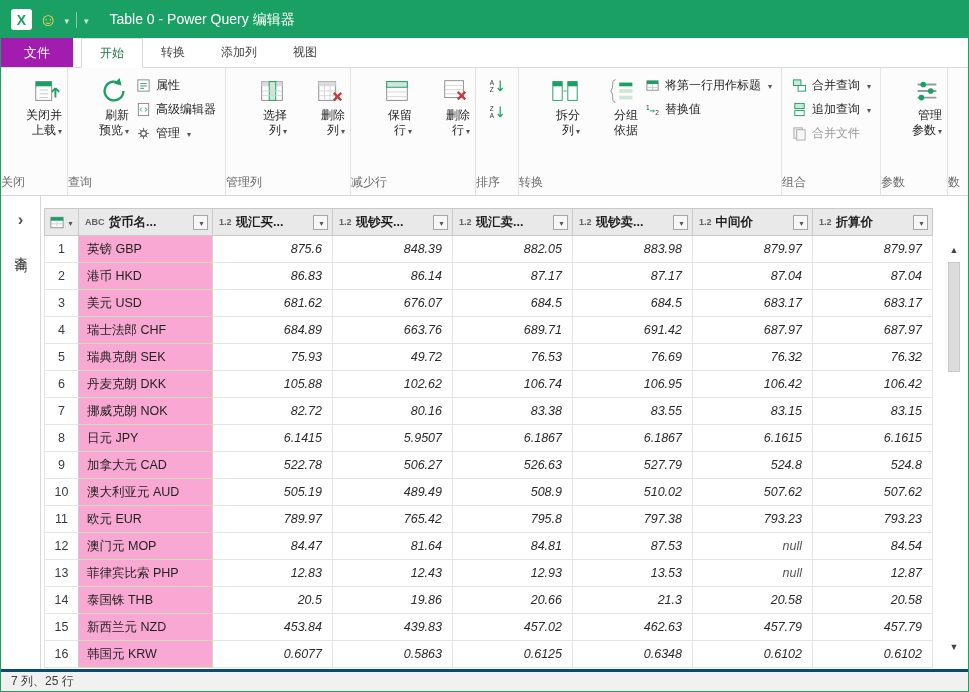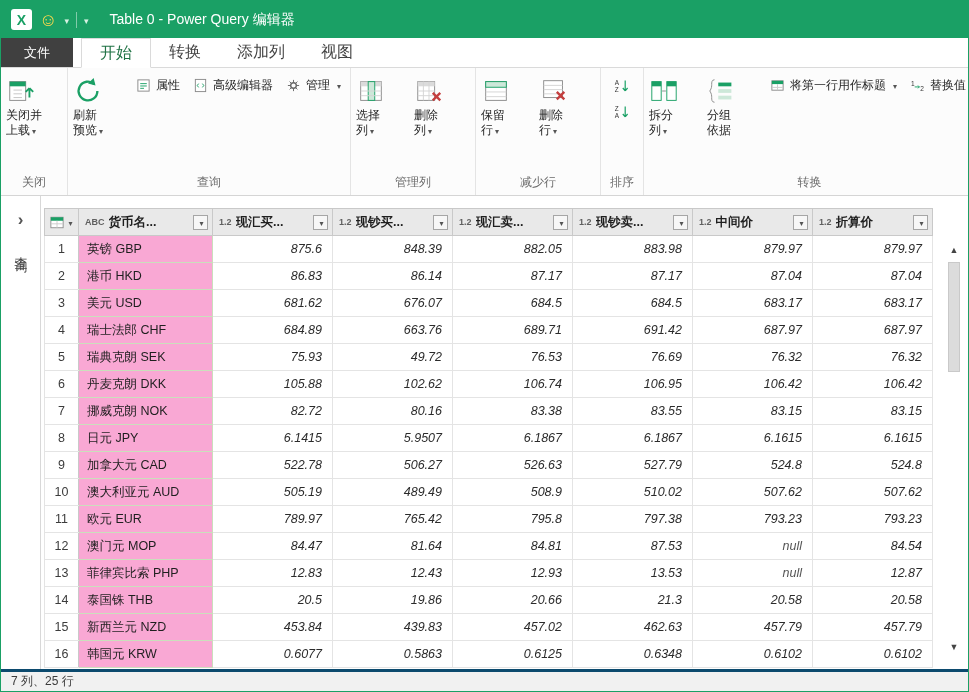--- a/index.html
+++ b/index.html
@@ -12,34 +12,34 @@
   .excel-logo { width:21px; height:21px; background:#fff; border-radius:3px; display:flex; align-items:center; justify-content:center; }
   .excel-logo::after { content:"X"; color:#1AA065; font-weight:bold; font-size:14px; }
   .smiley { font-size:18px; color:#FFD94E; line-height:1; }
   .tb-dd { color:#D9F2E4; }
   .tb-dd::after { content:"▾"; font-size:9px; }
   .tb-sep { width:1px; height:16px; background:rgba(255,255,255,.45); }
   .tb-title { color:#fff; font-size:14px; margin-left:14px; }
 
   
   .tabrow { height:30px; background:#fff; display:flex; align-items:stretch; border-bottom:1px solid #DADADA; flex:none; }
-  .tab-file { width:72px; background:#404040; color:#fff; display:flex; align-items:center; justify-content:center; font-size:13px; }
-  .tab { padding:0 18px; display:flex; align-items:center; font-size:16px; color:#444; }
+  .tab-file { width:72px; background:#a21caf; color:#fff; display:flex; align-items:center; justify-content:center; font-size:13px; }
+  .tab { padding:0 18px; display:flex; align-items:center; font-size:12px; color:#444; }
   .tab.active { border:1px solid #DADADA; border-bottom:1px solid #fff; margin-bottom:-1px; margin-left:8px; color:#217346; background:#fff; }
 
   
   .ribbon { height:128px; background:#FCFCFC; border-bottom:1px solid #D5D5D5; display:flex; overflow:hidden; flex:none; }
   .rgroup { display:flex; flex-direction:column; border-right:1px solid #E4E4E4; flex:none; }
   .gbody { height:104px; display:flex; align-items:flex-start; padding:4px 5px 0; gap:2px; }
-  .glabel { height:23px; line-height:21px; text-align:center; color:#6B6B6B; font-size:12px; }
-  .bbtn { width:56px; display:flex; flex-direction:column; align-items:flex-start; padding-top:2px; cursor:default; }
+  .glabel { height:23px; line-height:21px; text-align:left; color:#6B6B6B; font-size:12px; }
+  .bbtn { width:56px; display:flex; flex-direction:column; align-items:flex-end; padding-top:2px; cursor:default; }
   .bicon { height:34px; display:flex; align-items:center; justify-content:center; }
   .bl { display:block; font-size:12px; line-height:15px; color:#262626; text-align:center; white-space:nowrap; }
   .dd::after { content:"▾"; font-size:8px; color:#555; margin-left:2px; }
-  .sstack { display:flex; flex-direction:row; gap:4px; padding-top:3px;justify-content:space-between; }
+  .sstack { display:flex; flex-direction:column; gap:4px; padding-top:3px;justify-content:space-between; }
   .sbtn { display:flex; align-items:center; gap:5px; height:20px; padding:0 4px; white-space:nowrap; cursor:default; }
   .sbtn.disabled, .sbtn.disabled .bl { color:#9A9A9A; }
   .sicon { width:16px; height:16px; display:flex; align-items:center; justify-content:center; flex:none; }
   .sortstack { display:flex; flex-direction:column; gap:6px; padding:4px 4px 0; }
 
   
   .content { flex:1; display:flex; overflow:hidden; background:#fff; }
   .sidebar { width:40px; border-right:1px solid #D8D8D8; display:flex; flex-direction:column; align-items:center; padding-top:14px; gap:16px; flex:none; background:#fff; }
   .chev { font-size:17px; color:#555; font-weight:bold; cursor:default; }
   .vlabel { writing-mode:vertical-rl; font-size:13px; color:#444; letter-spacing:3px; }

